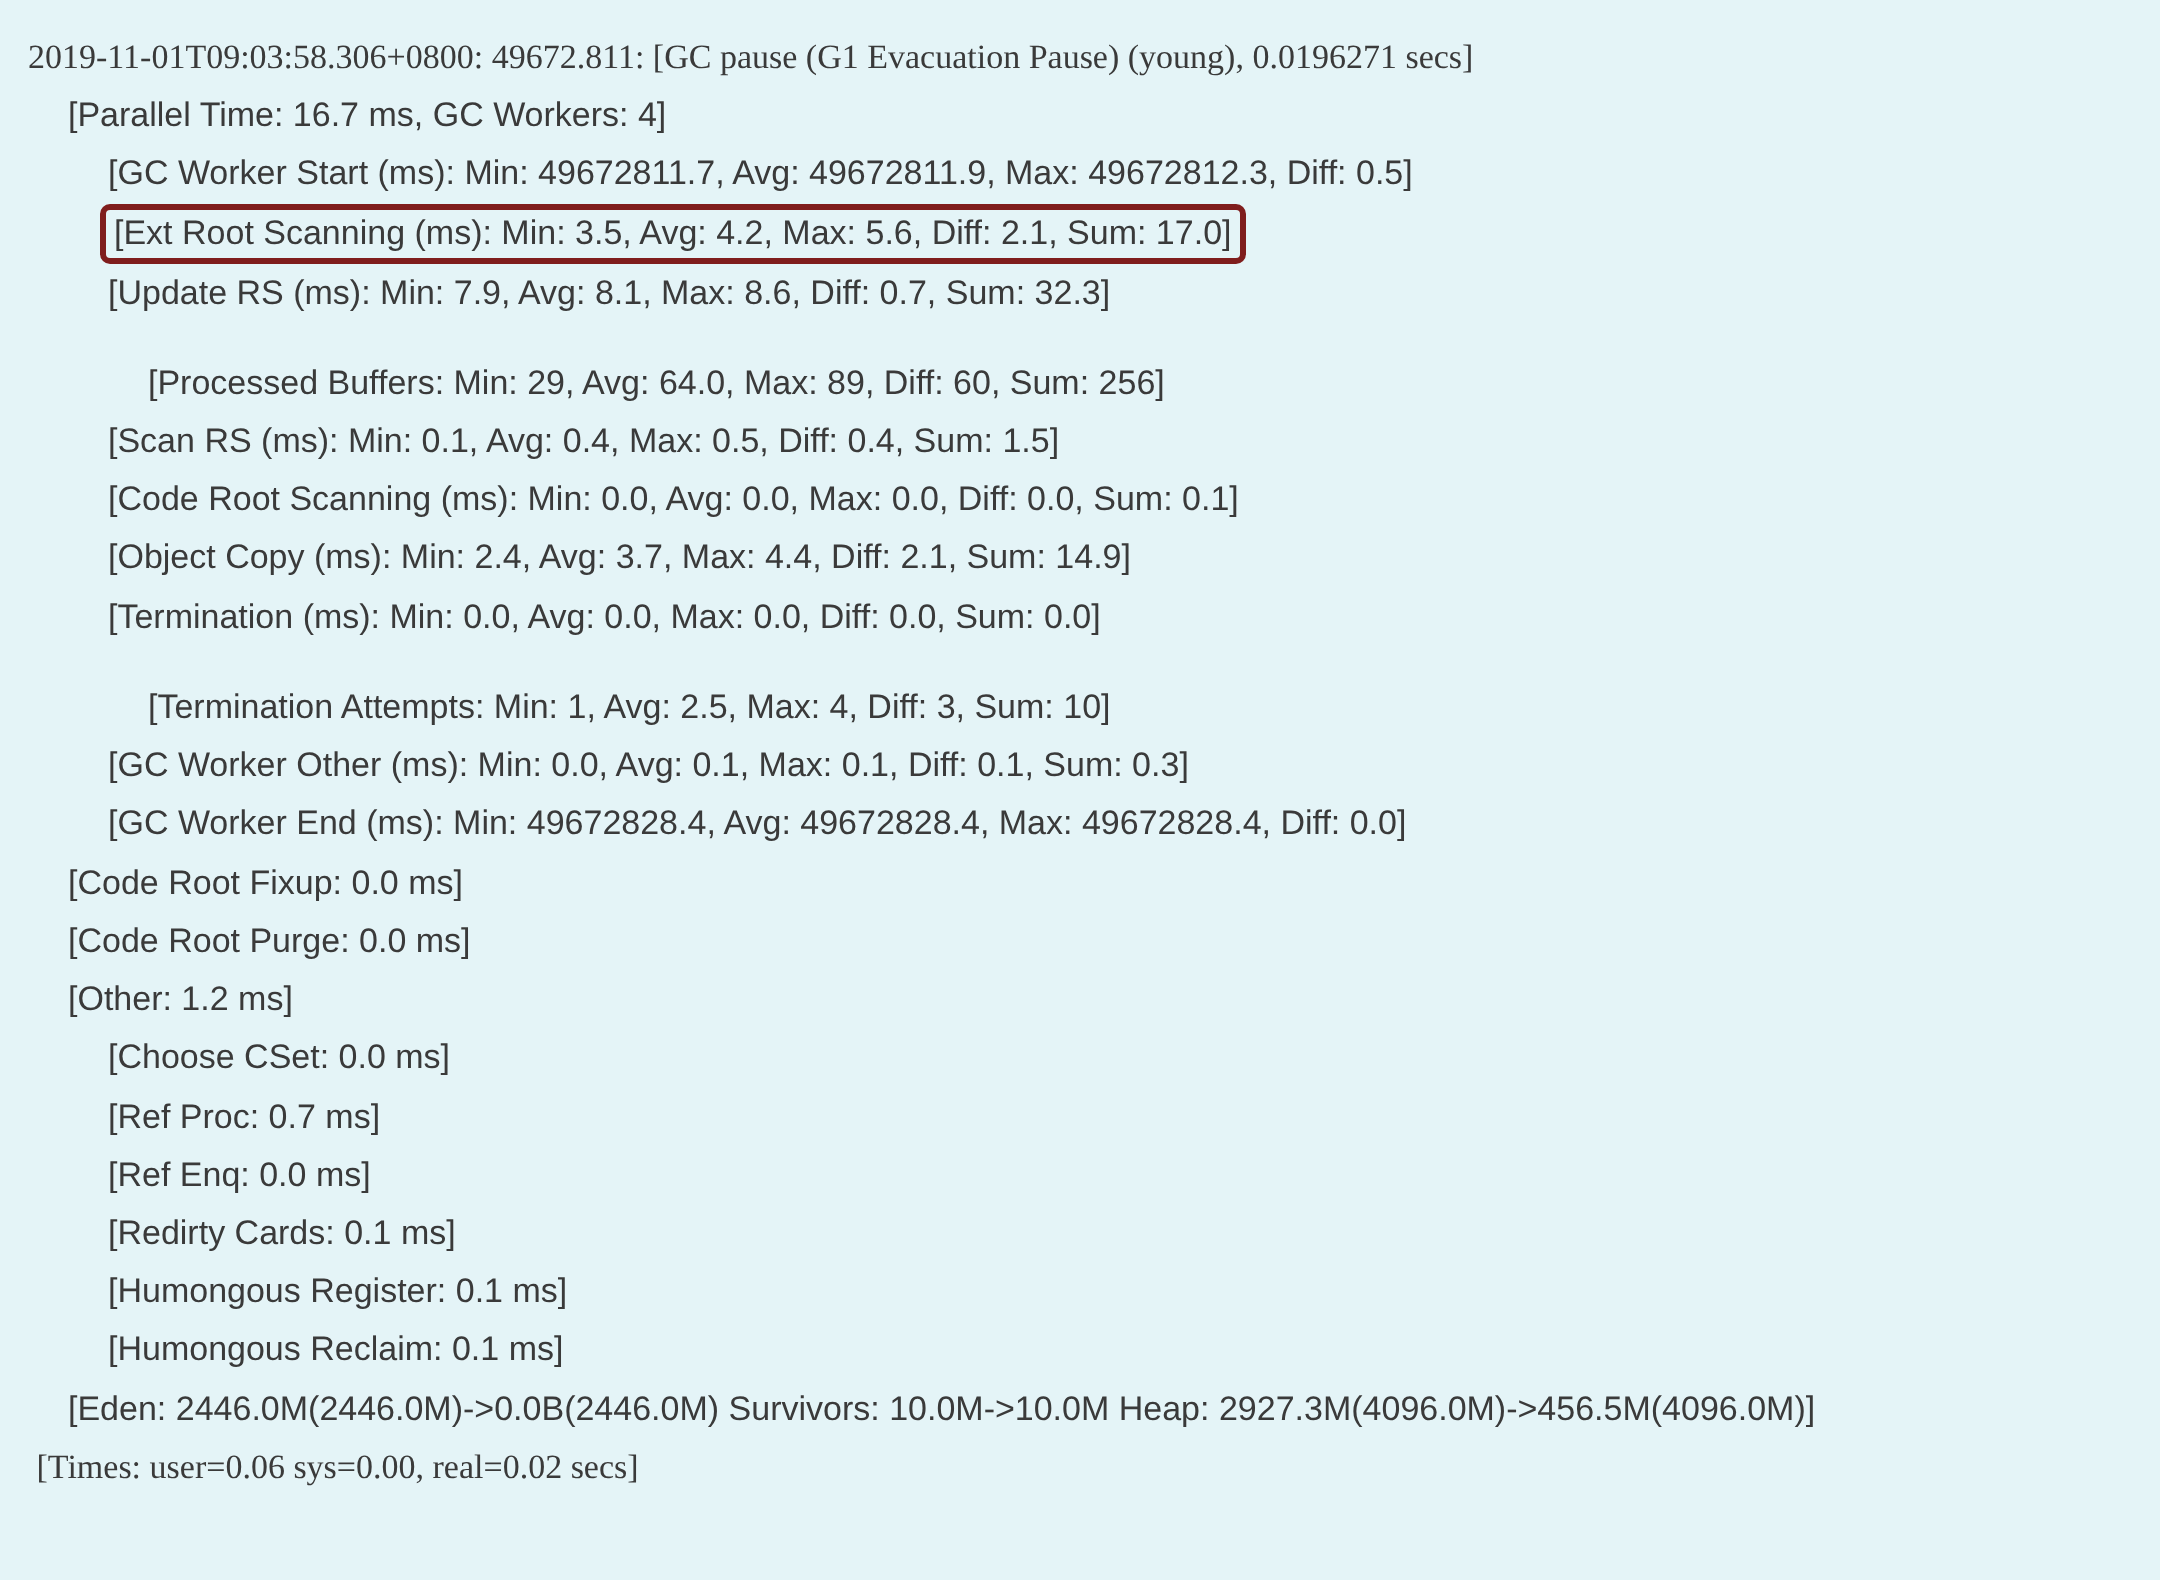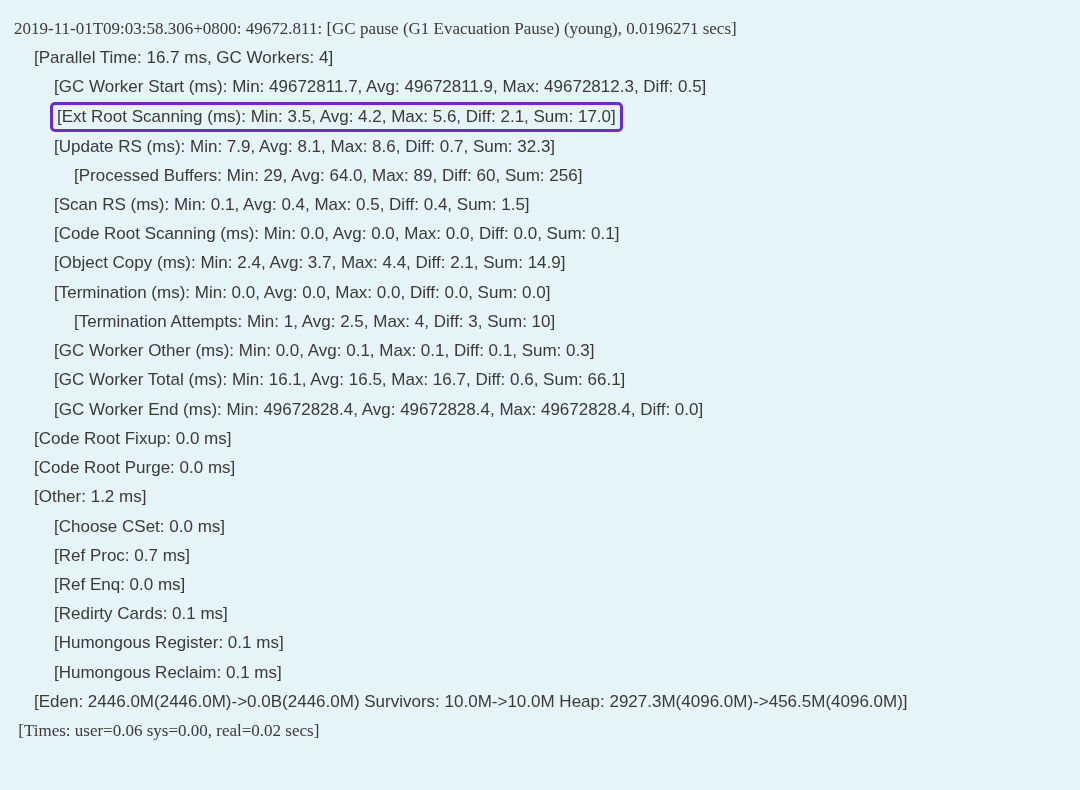--- a/index.html
+++ b/index.html
@@ -16,23 +16,23 @@
   .log {
     padding: 14px 10px 10px 14px;
     line-height: 1.72;
   }
   .line {
     white-space: pre;
   }
   .i0 { padding-left: 0px; font-family: Liberation Serif, serif; }
   .i1 { padding-left: 20px; }
   .i2 { padding-left: 40px; }
-  .i3 { padding-left: 60px; }
+  .i3 { padding-left: 60px; margin-top: 16px; }
   .highlight {
-    border: 3px solid #6d28d9;
+    border: 3px solid #7f1d1d;
     border-radius: 5px;
     display: inline-block;
     padding: 0 4px;
     margin-left: -4px;
     line-height: 1.4;
   }
 </style>
 </head>
 <body>
 
@@ -42,21 +42,20 @@
     <div class="line i2"><span>[GC Worker Start (ms): Min: 49672811.7, Avg: 49672811.9, Max: 49672812.3, Diff: 0.5]</span></div>
     <div class="line i2"><span class="highlight">[Ext Root Scanning (ms): Min: 3.5, Avg: 4.2, Max: 5.6, Diff: 2.1, Sum: 17.0]</span></div>
     <div class="line i2"><span>[Update RS (ms): Min: 7.9, Avg: 8.1, Max: 8.6, Diff: 0.7, Sum: 32.3]</span></div>
     <div class="line i3"><span>[Processed Buffers: Min: 29, Avg: 64.0, Max: 89, Diff: 60, Sum: 256]</span></div>
     <div class="line i2"><span>[Scan RS (ms): Min: 0.1, Avg: 0.4, Max: 0.5, Diff: 0.4, Sum: 1.5]</span></div>
     <div class="line i2"><span>[Code Root Scanning (ms): Min: 0.0, Avg: 0.0, Max: 0.0, Diff: 0.0, Sum: 0.1]</span></div>
     <div class="line i2"><span>[Object Copy (ms): Min: 2.4, Avg: 3.7, Max: 4.4, Diff: 2.1, Sum: 14.9]</span></div>
     <div class="line i2"><span>[Termination (ms): Min: 0.0, Avg: 0.0, Max: 0.0, Diff: 0.0, Sum: 0.0]</span></div>
     <div class="line i3"><span>[Termination Attempts: Min: 1, Avg: 2.5, Max: 4, Diff: 3, Sum: 10]</span></div>
     <div class="line i2"><span>[GC Worker Other (ms): Min: 0.0, Avg: 0.1, Max: 0.1, Diff: 0.1, Sum: 0.3]</span></div>
-    <div class="line i2"><span>[GC Worker Total (ms): Min: 16.1, Avg: 16.5, Max: 16.7, Diff: 0.6, Sum: 66.1]</span></div>
     <div class="line i2"><span>[GC Worker End (ms): Min: 49672828.4, Avg: 49672828.4, Max: 49672828.4, Diff: 0.0]</span></div>
     <div class="line i1"><span>[Code Root Fixup: 0.0 ms]</span></div>
     <div class="line i1"><span>[Code Root Purge: 0.0 ms]</span></div>
     <div class="line i1"><span>[Other: 1.2 ms]</span></div>
     <div class="line i2"><span>[Choose CSet: 0.0 ms]</span></div>
     <div class="line i2"><span>[Ref Proc: 0.7 ms]</span></div>
     <div class="line i2"><span>[Ref Enq: 0.0 ms]</span></div>
     <div class="line i2"><span>[Redirty Cards: 0.1 ms]</span></div>
     <div class="line i2"><span>[Humongous Register: 0.1 ms]</span></div>
     <div class="line i2"><span>[Humongous Reclaim: 0.1 ms]</span></div>

